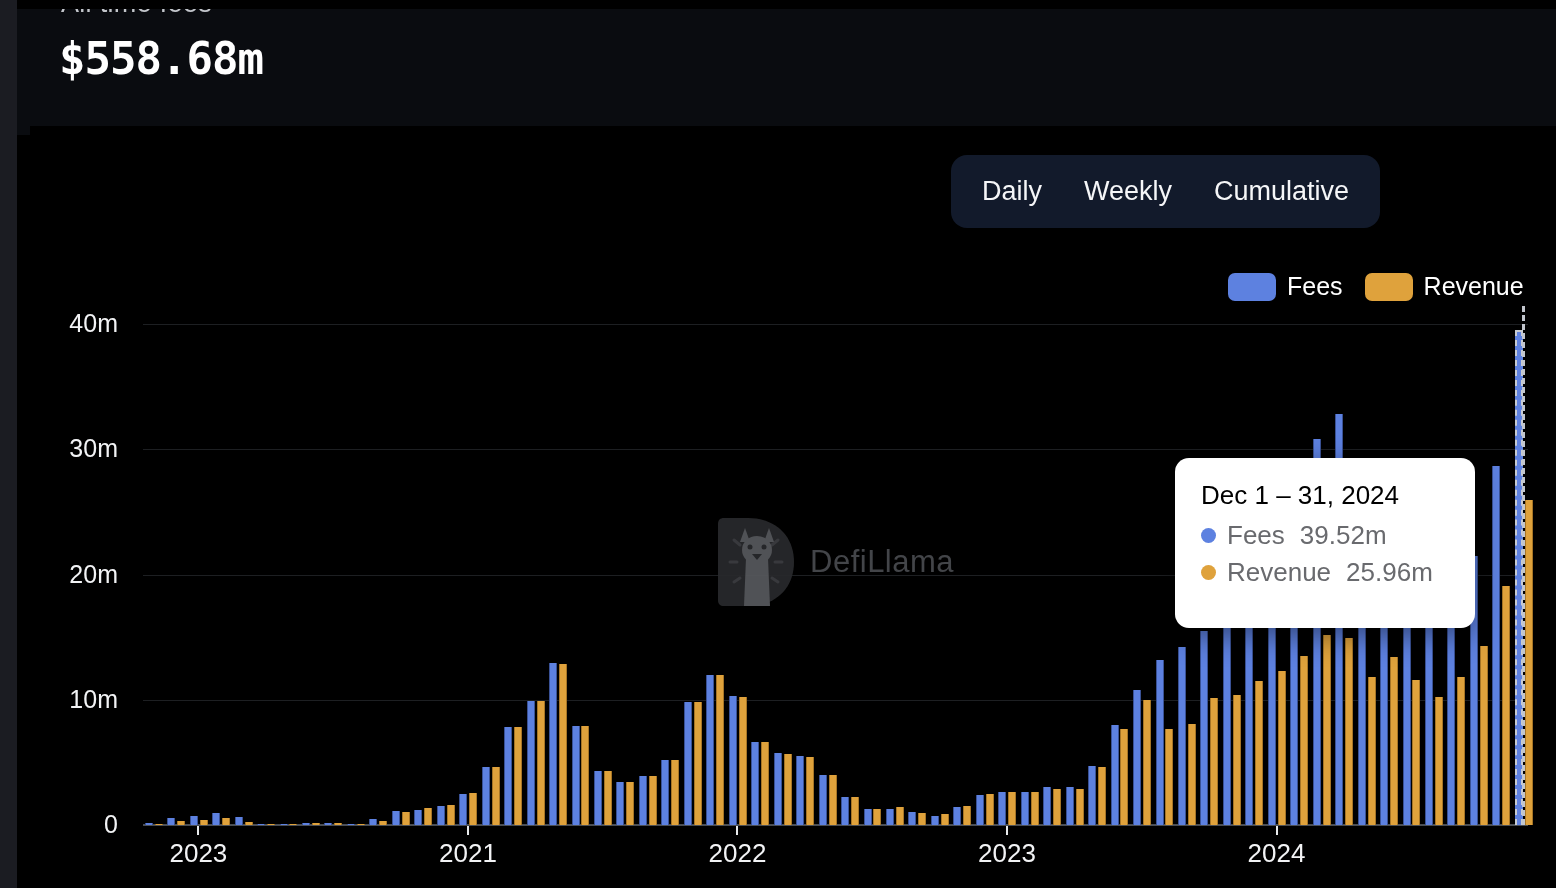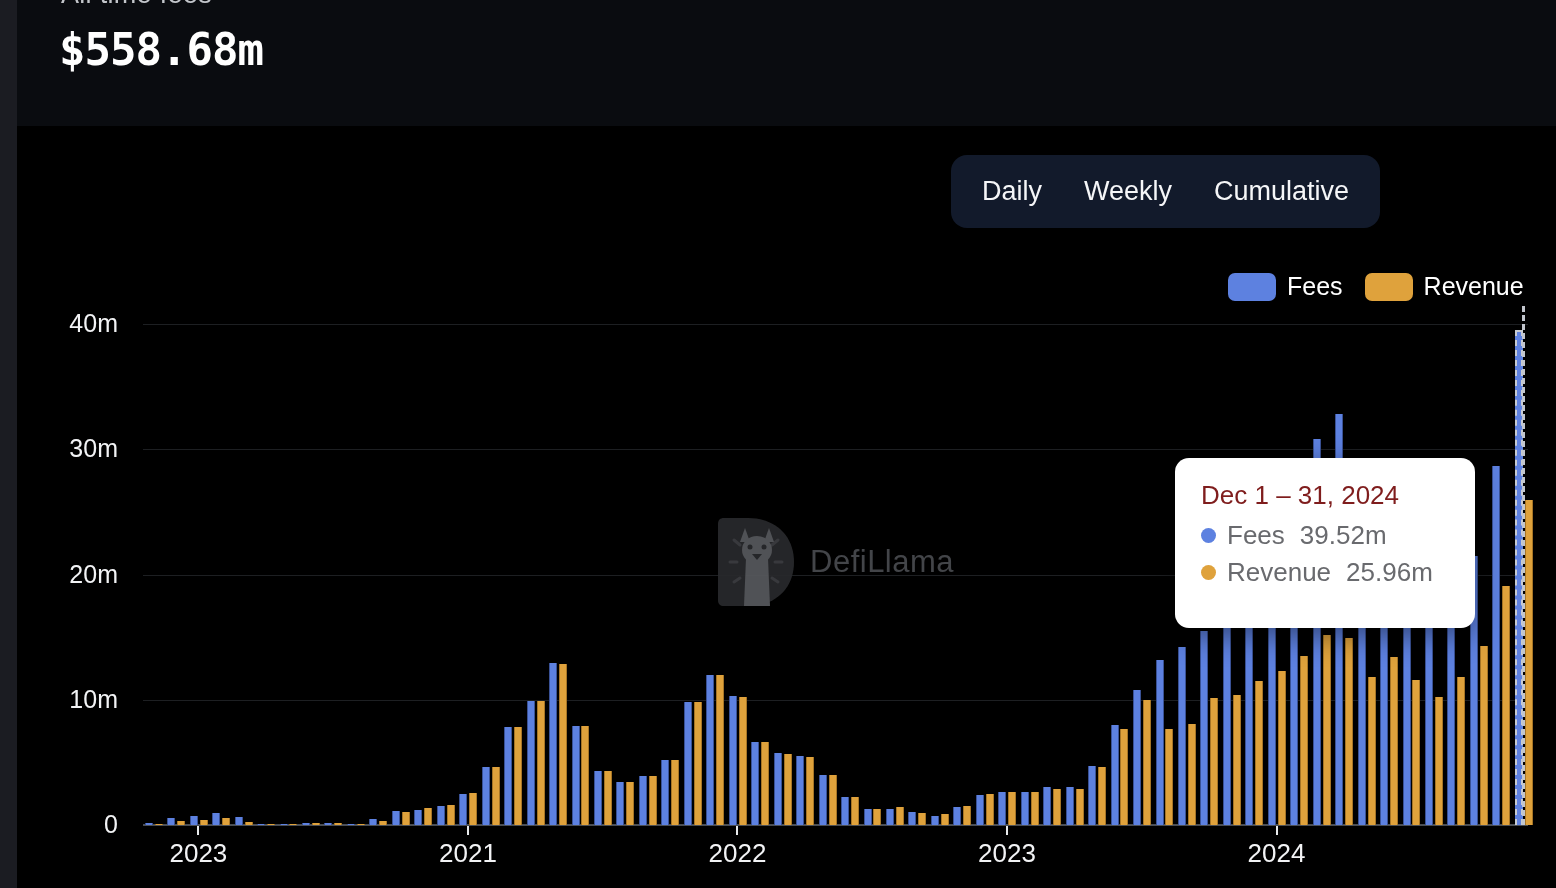--- a/index.html
+++ b/index.html
@@ -1,21 +1,21 @@
 <!DOCTYPE html>
 <html><head>
 <meta charset="utf-8">
 <style>
   * { margin:0; padding:0; box-sizing:border-box; }
   body { background:#000; font-family:"Liberation Sans", sans-serif; }
   .screen { position:relative; width:1556px; height:888px; overflow:hidden; background:#000; }
 
   .side-strip { position:absolute; left:0; top:0; width:17px; height:888px; background:#1b1c22; z-index:10; }
 
-  .header { position:absolute; left:17px; top:0; width:1539px; height:126px; background:#0a0c10; overflow:hidden; }
+  .header { position:absolute; left:17px; top:9px; width:1539px; height:126px; background:#0a0c10; overflow:hidden; }
   .alltime-label { position:absolute; left:44px; top:-21px; font-size:27px; color:#c3c6cb; letter-spacing:.3px; }
   .alltime-value { position:absolute; left:42px; top:24px; font-family:"DejaVu Sans Mono", monospace; font-weight:bold; font-size:44px; color:#ffffff; letter-spacing:-1px; }
 
   .chart-panel { position:absolute; left:6px; top:126px; width:1539px; height:762px; background:#000;margin-left:24px; }
 
   
   .tabbar { position:absolute; left:921px; top:29px; height:73px; background:#121a2b; border-radius:16px; display:flex; align-items:center; padding:0 10px; z-index:6; }
   .tab { color:#f5f6f8; font-size:27px; padding:0 21px; background:none; border:none; cursor:pointer; font-family:inherit; }
   .tab-active { border:2px solid #2f6be8; background:#1d2738; border-radius:26px; padding:8px 25px; margin:0 9px; }
 
@@ -40,21 +40,21 @@
   .bar-highlight { border:2px dashed #c6cad1; border-bottom:none; }
 
   .hover-dashline { position:absolute; width:0; border-left:3px dashed #c2c6cd; top:180px; height:519px; left:1492px; z-index:3; }
 
   
   .watermark { position:absolute; left:688px; top:392px; display:flex; align-items:center; gap:14px; z-index:1; opacity:.95; }
   .wm-text { color:#47494d; font-size:31px; font-weight:normal; letter-spacing:.5px; }
 
   
   .tooltip { position:absolute; left:1145px; top:332px; width:300px; height:170px; background:#ffffff; border-radius:14px; box-shadow:0 8px 28px rgba(0,0,0,.45); padding:22px 26px; z-index:5; }
-  .tt-title { color:#7f1d1d; font-size:26px; margin-bottom:9px; }
+  .tt-title { color:#000000; font-size:26px; margin-bottom:9px; }
   .tt-row { display:flex; align-items:center; margin-top:6px; }
   .tt-dot { width:15px; height:15px; border-radius:50%; margin-right:11px; flex:0 0 auto; }
   .tt-dot-fees { background:#5d81e0; }
   .tt-dot-revenue { background:#dfa23c; }
   .tt-label { color:#696a6e; font-size:26px; }
   .tt-value { color:#696a6e; font-size:26px; margin-left:15px; }
 </style>
 </head>
 <body>
 

